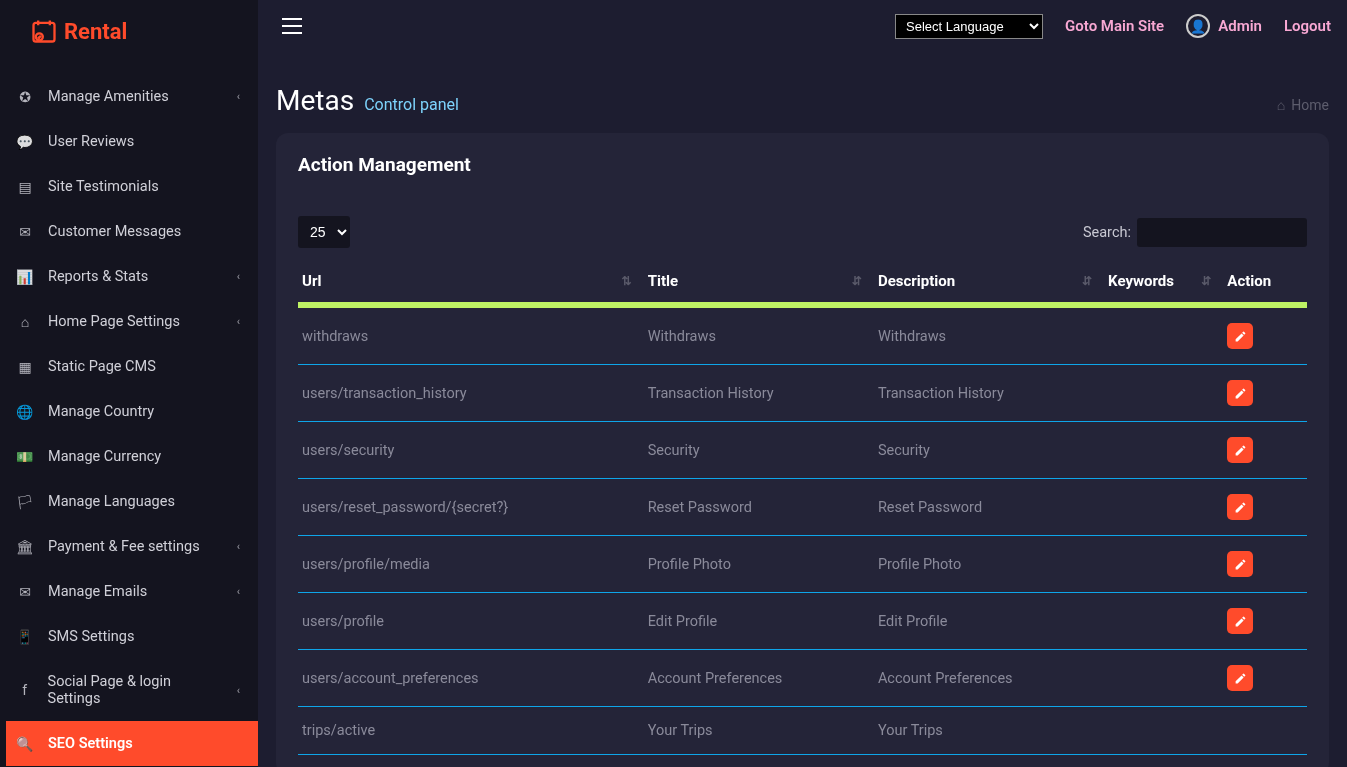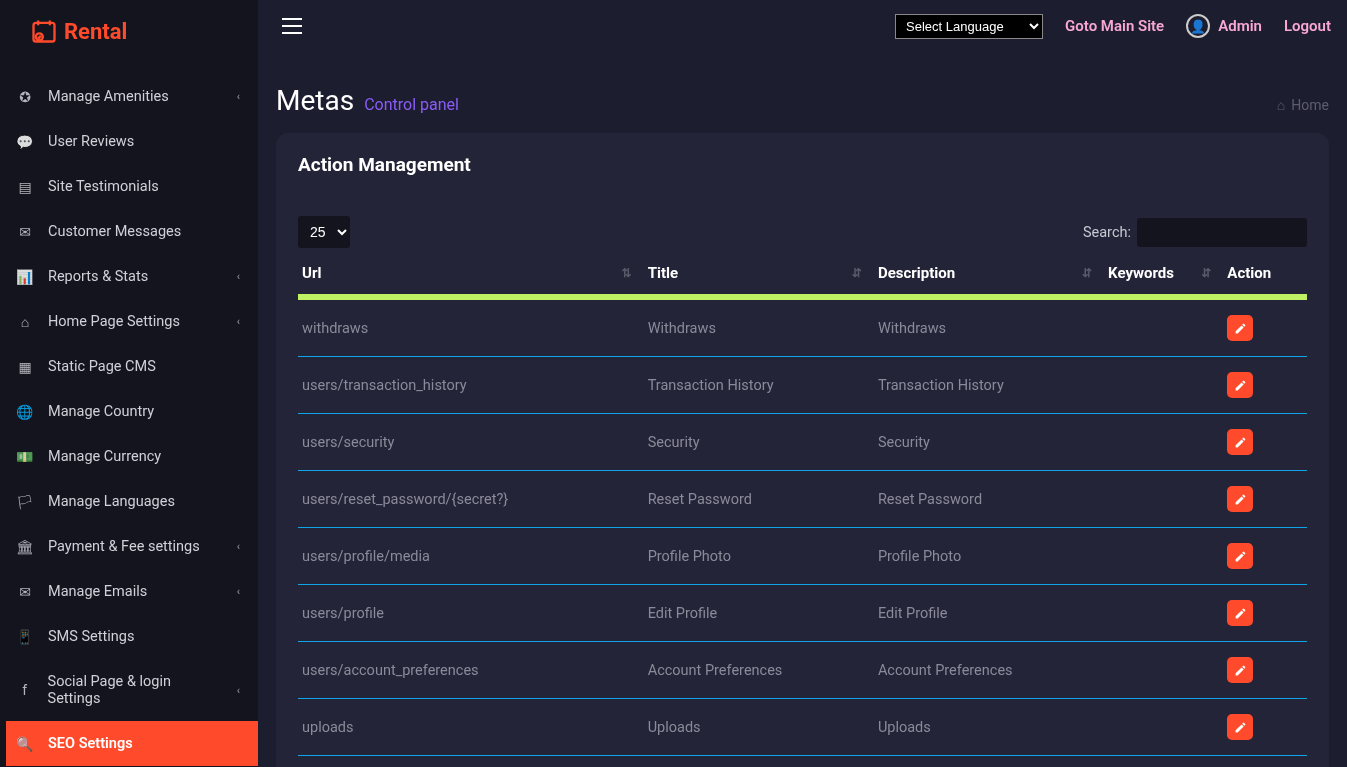--- a/index.html
+++ b/index.html
@@ -96,31 +96,31 @@
 .content { flex: 1; overflow-y: auto; padding: 0 18px 18px 18px; }
 .content::-webkit-scrollbar { width: 6px; }
 .content::-webkit-scrollbar-thumb { background: #3a3a4a; }
 
 .page-head {
   display: flex;
   align-items: baseline;
   padding: 32px 0 16px 0;
 }
 .page-title { font-size: 28px; font-weight: 400; margin-right: 10px; }
-.page-sub { font-size: 16px; color: #8b5cf6; }
+.page-sub { font-size: 16px; color: #7dd3fc; }
 .breadcrumb { margin-left: auto; font-size: 14px; color: #5d5d6d; display: flex; align-items: center; gap: 6px; }
 
 .panel {
   background: #242438;
   border-radius: 12px;
   padding: 20px 22px;
 }
 .panel-title { font-size: 19px; font-weight: 700; margin-bottom: 40px; }
 
-.toolbar { display: flex; align-items: center; margin-bottom: 4px; }
+.toolbar { display: flex; align-items: center; margin-bottom: 12px; }
 .len-select {
   background: #14141f;
   color: #fff;
   border: none;
   padding: 7px 8px;
   font-size: 14px;
   border-radius: 3px;
 }
 .search-wrap { margin-left: auto; display: flex; align-items: center; gap: 6px; font-size: 14.5px; color: #c8c8d2; }
 .search-input {
@@ -379,31 +379,20 @@
                 <td>Account Preferences</td>
                 <td>Account Preferences</td>
                 <td></td>
                 <td><span class="edit-btn">
                     <svg viewBox="0 0 24 24" fill="currentColor">
                       <path d="M3 17.25V21h3.75l11-11-3.75-3.75-11 11zM20.7 7.04a1 1 0 0 0 0-1.41l-2.34-2.34a1 1 0 0 0-1.41 0L15 5.24l3.75 3.75 1.95-1.95z"></path>
                     </svg>
                   </span></td>
               </tr>
               <tr>
-                <td>uploads</td>
-                <td>Uploads</td>
-                <td>Uploads</td>
-                <td></td>
-                <td><span class="edit-btn">
-                    <svg viewBox="0 0 24 24" fill="currentColor">
-                      <path d="M3 17.25V21h3.75l11-11-3.75-3.75-11 11zM20.7 7.04a1 1 0 0 0 0-1.41l-2.34-2.34a1 1 0 0 0-1.41 0L15 5.24l3.75 3.75 1.95-1.95z"></path>
-                    </svg>
-                  </span></td>
-              </tr>
-              <tr>
                 <td>trips/active</td>
                 <td>Your Trips</td>
                 <td>Your Trips</td>
                 <td></td>
                 <td></td>
               </tr>
             </tbody>
         </table>
       </div>
     </div>

